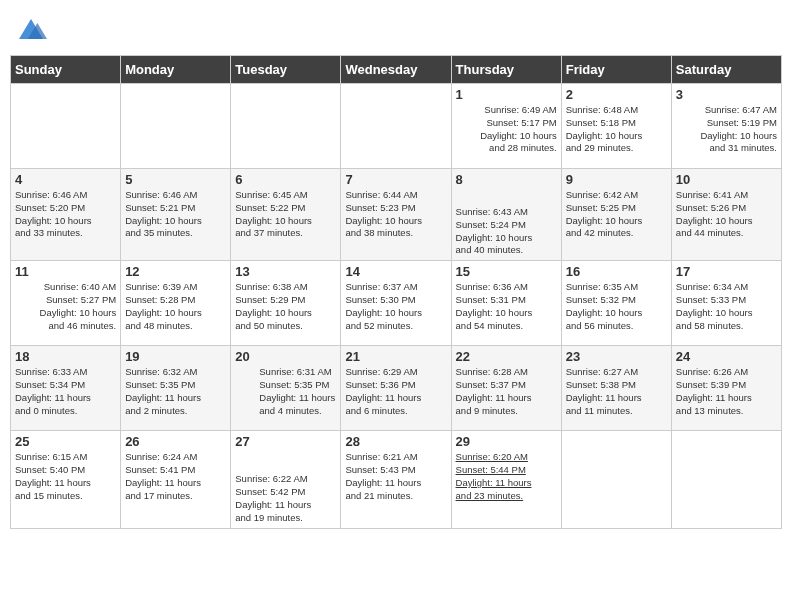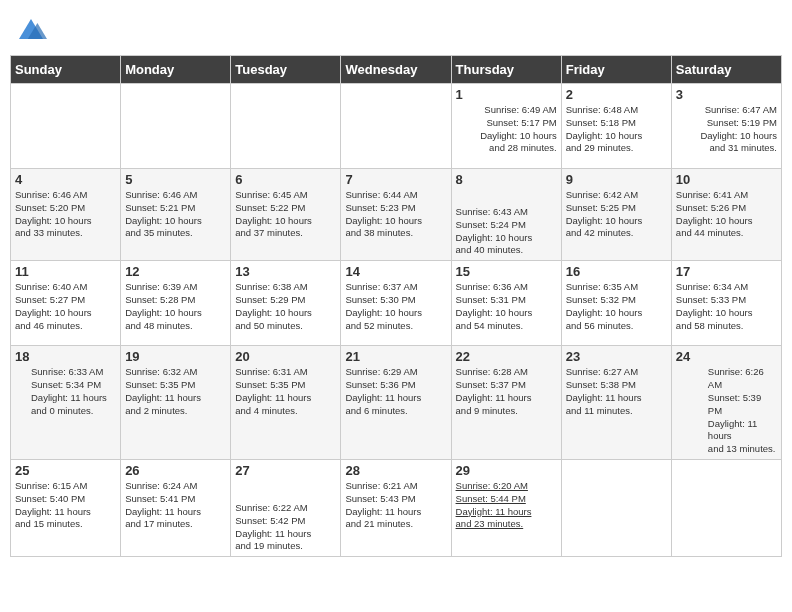--- a/index.html
+++ b/index.html
@@ -201,21 +201,21 @@
           <span class="day-number">10</span>
           <div class="day-info" style="white-space: pre-line;">Sunrise: 6:41 AM
 Sunset: 5:26 PM
 Daylight: 10 hours
 and 44 minutes.</div>
         </td>
       </tr>
       <tr>
         <td>
           <span class="day-number">11</span>
-          <div class="day-info" style="white-space: pre-line;">Sunrise: 6:40 AM
+          <div class="day-info" style="white-space: pre-line; text-align: right;">Sunrise: 6:40 AM
 Sunset: 5:27 PM
 Daylight: 10 hours
 and 46 minutes.</div>
         </td>
         <td>
           <span class="day-number">12</span>
           <div class="day-info" style="white-space: pre-line;">Sunrise: 6:39 AM
 Sunset: 5:28 PM
 Daylight: 10 hours
 and 48 minutes.</div>
@@ -252,35 +252,35 @@
           <span class="day-number">17</span>
           <div class="day-info" style="white-space: pre-line;">Sunrise: 6:34 AM
 Sunset: 5:33 PM
 Daylight: 10 hours
 and 58 minutes.</div>
         </td>
       </tr>
       <tr>
         <td>
           <span class="day-number">18</span>
-          <div class="day-info" style="white-space: pre-line; margin-left: 16px;">Sunrise: 6:33 AM
+          <div class="day-info" style="white-space: pre-line;">Sunrise: 6:33 AM
 Sunset: 5:34 PM
 Daylight: 11 hours
 and 0 minutes.</div>
         </td>
         <td>
           <span class="day-number">19</span>
           <div class="day-info" style="white-space: pre-line;">Sunrise: 6:32 AM
 Sunset: 5:35 PM
 Daylight: 11 hours
 and 2 minutes.</div>
         </td>
         <td>
           <span class="day-number">20</span>
-          <div class="day-info" style="white-space: pre-line;">Sunrise: 6:31 AM
+          <div class="day-info" style="white-space: pre-line; margin-left: 24px;">Sunrise: 6:31 AM
 Sunset: 5:35 PM
 Daylight: 11 hours
 and 4 minutes.</div>
         </td>
         <td>
           <span class="day-number">21</span>
           <div class="day-info" style="white-space: pre-line;">Sunrise: 6:29 AM
 Sunset: 5:36 PM
 Daylight: 11 hours
 and 6 minutes.</div>
@@ -294,21 +294,21 @@
         </td>
         <td>
           <span class="day-number">23</span>
           <div class="day-info" style="white-space: pre-line;">Sunrise: 6:27 AM
 Sunset: 5:38 PM
 Daylight: 11 hours
 and 11 minutes.</div>
         </td>
         <td>
           <span class="day-number">24</span>
-          <div class="day-info" style="white-space: pre-line; margin-left: 32px;">Sunrise: 6:26 AM
+          <div class="day-info" style="white-space: pre-line;">Sunrise: 6:26 AM
 Sunset: 5:39 PM
 Daylight: 11 hours
 and 13 minutes.</div>
         </td>
       </tr>
       <tr>
         <td>
           <span class="day-number">25</span>
           <div class="day-info" style="white-space: pre-line;">Sunrise: 6:15 AM
 Sunset: 5:40 PM

